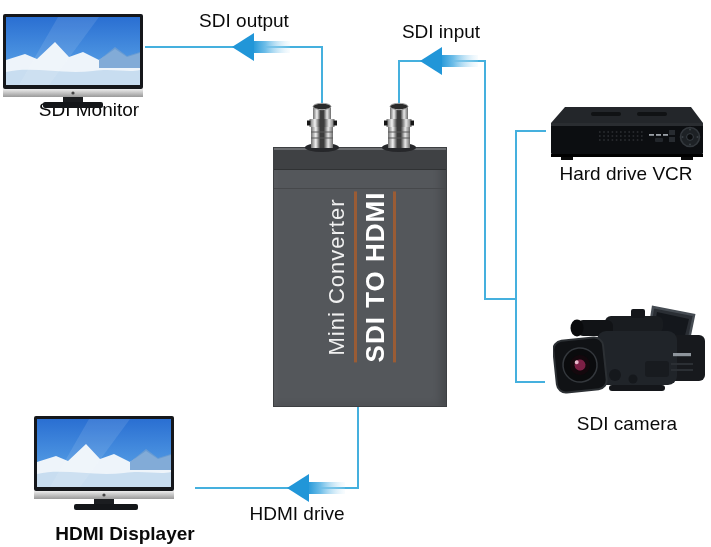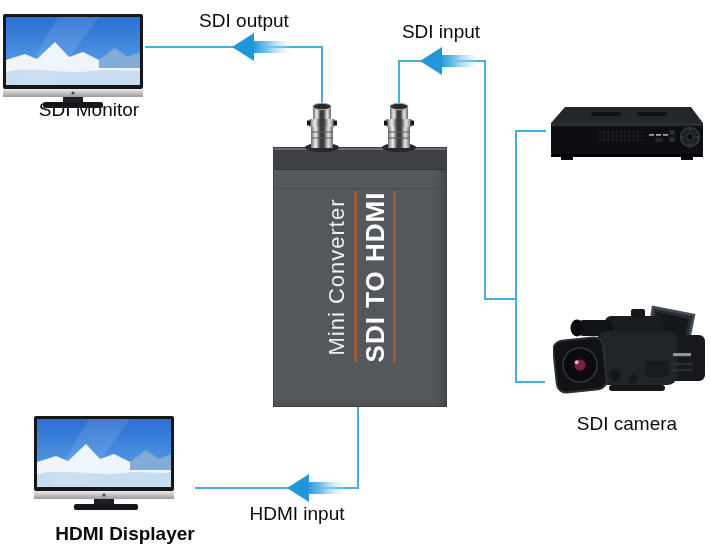--- a/index.html
+++ b/index.html
@@ -171,20 +171,21 @@
     <circle cx="147" cy="33" r="9.5" fill="#1d2125" stroke="#33383d" stroke-width="1.6"></circle>
     <circle cx="147" cy="33" r="3.4" fill="#0b0d0f" stroke="#3a4046" stroke-width="1"></circle>
     <circle cx="147" cy="25.5" r="1" fill="#3c4247"></circle>
     <circle cx="147" cy="40.5" r="1" fill="#3c4247"></circle>
     <circle cx="139.5" cy="33" r="1" fill="#3c4247"></circle>
     <circle cx="154.5" cy="33" r="1" fill="#3c4247"></circle>
     <rect x="8" y="50" width="152" height="3" fill="#000000"></rect>
     <rect x="18" y="53" width="12" height="3" fill="#0a0a0a"></rect>
     <rect x="138" y="53" width="12" height="3" fill="#0a0a0a"></rect>
   </svg>
+  <div class="label" style="left:545px;top:164px;width:162px;">Hard drive VCR</div>
 
   <svg class="device" style="left:553px;top:303px;" width="158" height="115" viewBox="0 0 158 115">
     <polygon points="100,4 141,12 134,46 95,36" fill="#2a2e34" stroke="#464c53" stroke-width="2.5"></polygon>
     <polygon points="104,9 136,16 130,41 100,32" fill="#14171c"></polygon>
     <rect x="52" y="13" width="58" height="17" rx="6" fill="#191c20"></rect>
     <rect x="78" y="6" width="14" height="9" rx="2" fill="#14161a"></rect>
     <rect x="24" y="17" width="36" height="16" rx="6" fill="#111316"></rect>
     <ellipse cx="24" cy="25" rx="6.5" ry="8.5" fill="#0a0b0d"></ellipse>
     <rect x="112" y="32" width="40" height="46" rx="6" fill="#17191d"></rect>
     <rect x="44" y="28" width="80" height="54" rx="9" fill="#202429"></rect>
@@ -212,15 +213,15 @@
     <path d="M96,46 L112,33 L124,42 L137,38 L137,54 L96,54 Z" fill="#6f9ed0" opacity="0.85"></path>
     <path d="M3,58 C30,52 60,61 90,57 C110,54 125,59 137,56 L137,71 L3,71 Z" fill="#c8ddf0"></path>
     <polygon points="55,3 96,3 46,71 16,71" fill="#ffffff" opacity="0.10"></polygon>
     <rect x="0" y="75" width="140" height="8" fill="url(#strip)"></rect>
     <circle cx="70" cy="79" r="1.6" fill="#444"></circle>
     <rect x="60" y="83" width="20" height="5" fill="#1b1d20"></rect>
     <rect x="40" y="88" width="64" height="6" rx="2" fill="#141619"></rect>
   </svg>
   <div class="label" style="left:45px;top:524px;width:160px;font-weight:bold;">HDMI Displayer</div>
 
-  <div class="label" style="left:235px;top:504px;width:124px;">HDMI input</div>
+  <div class="label" style="left:235px;top:504px;width:124px;">HDMI drive</div>
 
 </div>
 
 </body></html>

